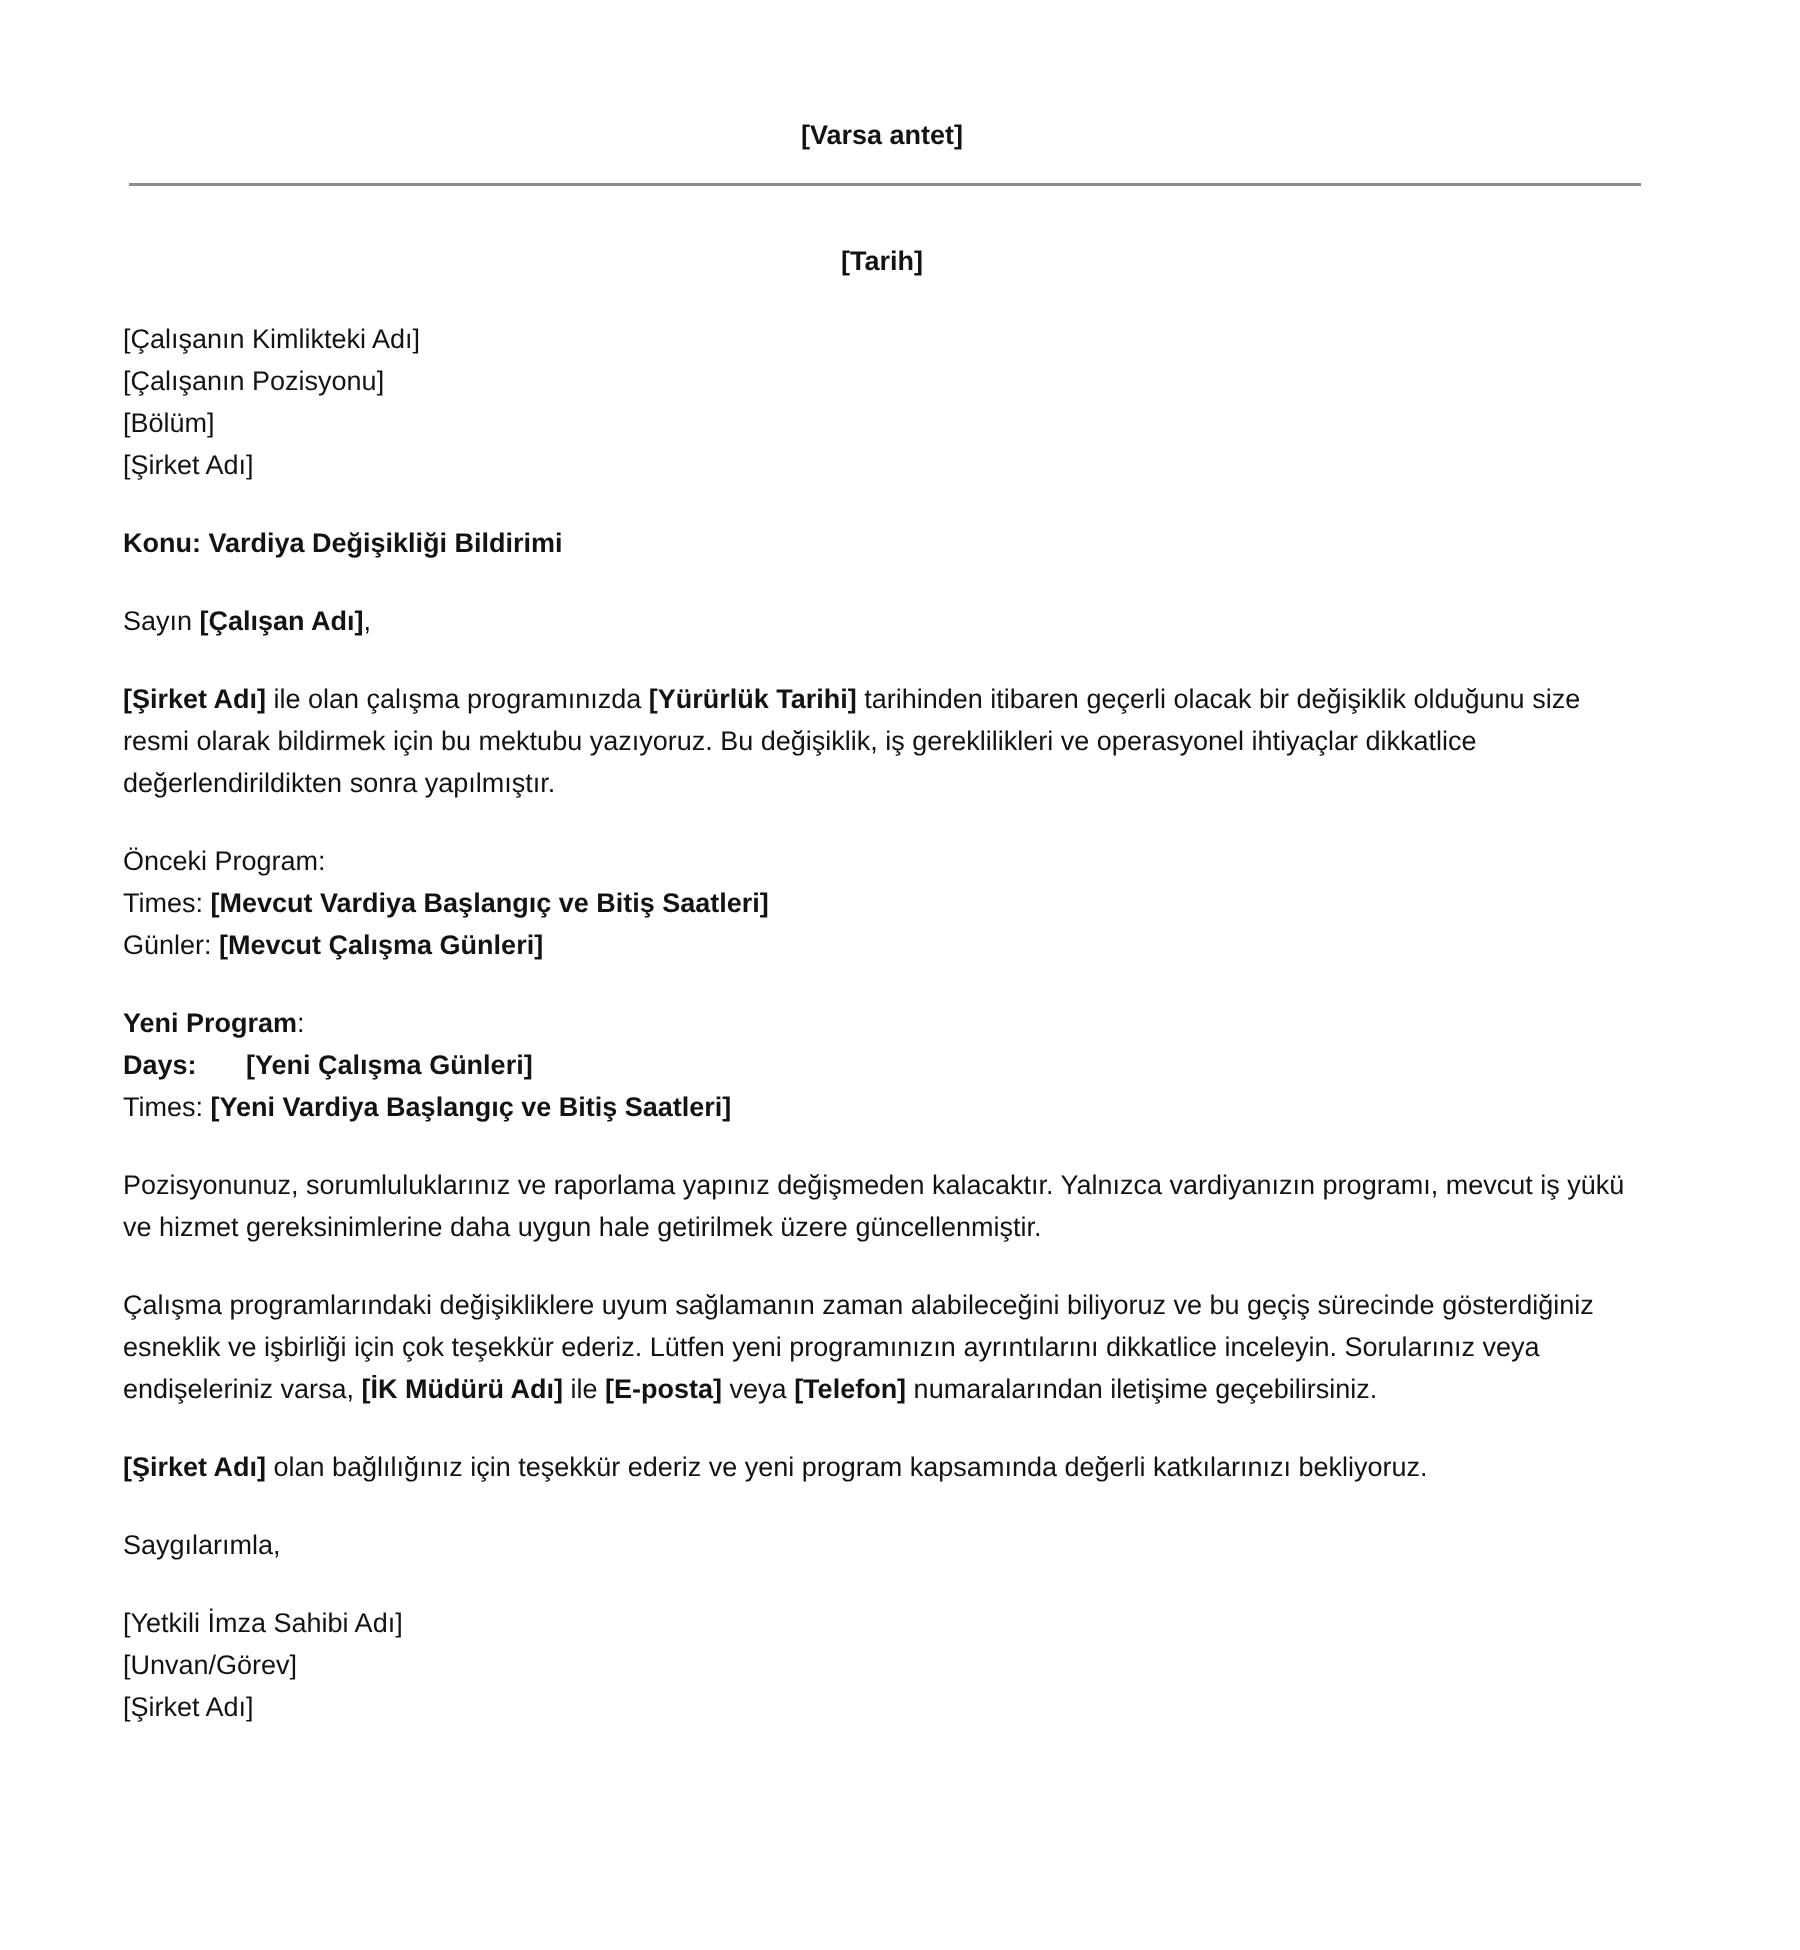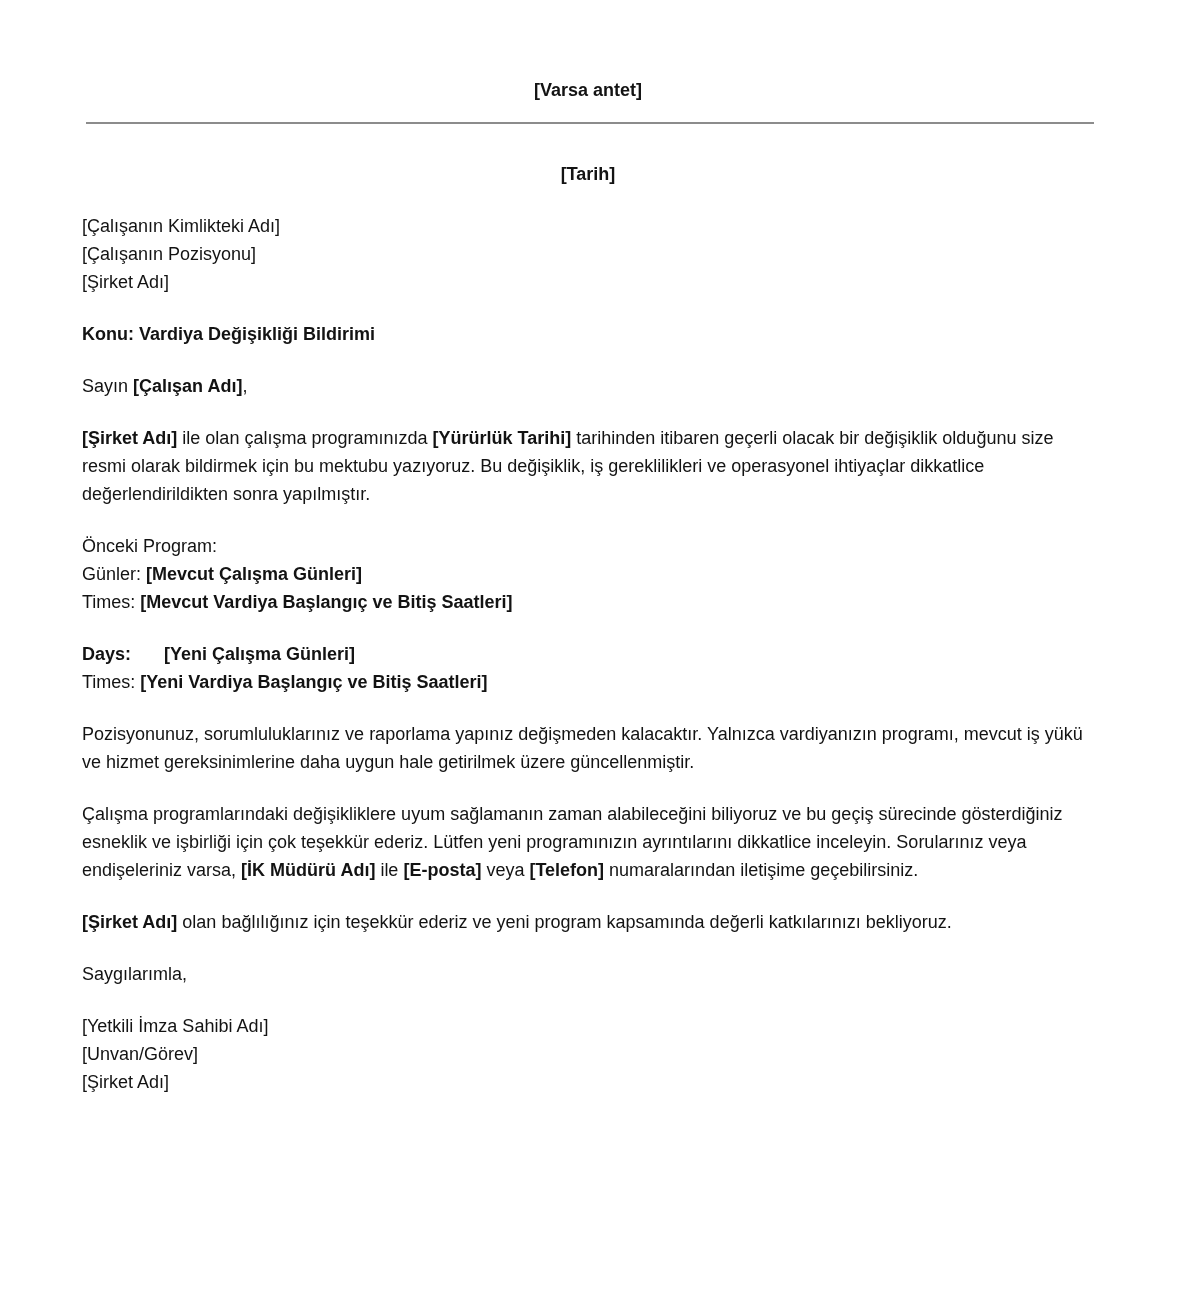--- a/index.html
+++ b/index.html
@@ -49,36 +49,38 @@
 
   <div class="letterhead">[Varsa antet]</div>
 
   <hr class="divider">
 
   <div class="block date-block bold">[Tarih]</div>
 
   <div class="block">
     <div class="line bold">[Çalışanın Kimlikteki Adı]</div>
     <div class="line bold">[Çalışanın Pozisyonu]</div>
+    <div class="line bold">[Bölüm]</div>
     <div class="line bold">[Şirket Adı]</div>
   </div>
 
   <div class="block bold">Konu: Vardiya Değişikliği Bildirimi</div>
 
   <p class="block"><span style="font-weight: 400;">Sayın </span><span style="font-weight: 700;">[Çalışan Adı]</span><span style="font-weight: 400;">,</span></p>
 
   <p class="block"><span style="font-weight: 700;">[Şirket Adı]</span><span style="font-weight: 400;"> ile olan çalışma programınızda </span><span style="font-weight: 700;">[Yürürlük Tarihi]</span><span style="font-weight: 400;"> tarihinden itibaren geçerli olacak bir değişiklik olduğunu size resmi olarak bildirmek için bu mektubu yazıyoruz. Bu değişiklik, iş gereklilikleri ve operasyonel ihtiyaçlar dikkatlice değerlendirildikten sonra yapılmıştır.</span></p>
 
   <div class="block">
     <div class="line bold">Önceki Program:</div>
+    <div class="line"><span style="font-weight: 400;">Times: </span><span style="font-weight: 700;">[Mevcut Vardiya Başlangıç ve Bitiş Saatleri]</span></div>
     <div class="line"><span style="font-weight: 400;">Günler: </span><span style="font-weight: 700;">[Mevcut Çalışma Günleri]</span></div>
-    <div class="line"><span style="font-weight: 400;">Times: </span><span style="font-weight: 700;">[Mevcut Vardiya Başlangıç ve Bitiş Saatleri]</span></div>
   </div>
 
   <div class="block">
+    <div class="line"><span style="font-weight: 700;">Yeni Program</span><span style="font-weight: 400;">:</span></div>
     <div class="line"><span style="font-weight: 700;">Days: </span><span style="font-weight: 700; margin-left: 28px;">[Yeni Çalışma Günleri]</span></div>
     <div class="line"><span style="font-weight: 400;">Times: </span><span style="font-weight: 700;">[Yeni Vardiya Başlangıç ve Bitiş Saatleri]</span></div>
   </div>
 
   <p class="block"><span style="font-weight: 400;">Pozisyonunuz, sorumluluklarınız ve raporlama yapınız değişmeden kalacaktır. Yalnızca vardiyanızın programı, mevcut iş yükü ve hizmet gereksinimlerine daha uygun hale getirilmek üzere güncellenmiştir.</span><br></p>
 
   <p class="block"><span style="font-weight: 400;">Çalışma programlarındaki değişikliklere uyum sağlamanın zaman alabileceğini biliyoruz ve bu geçiş sürecinde gösterdiğiniz esneklik ve işbirliği için çok teşekkür ederiz. Lütfen yeni programınızın ayrıntılarını dikkatlice inceleyin. Sorularınız veya endişeleriniz varsa, </span><span style="font-weight: 700;">[İK Müdürü Adı]</span><span style="font-weight: 400;"> ile </span><span style="font-weight: 700;">[E-posta]</span><span style="font-weight: 400;"> veya </span><span style="font-weight: 700;">[Telefon]</span><span style="font-weight: 400;"> numaralarından iletişime geçebilirsiniz.</span></p>
 
   <p class="block"><span style="font-weight: 700;">[Şirket Adı]</span><span style="font-weight: 400;"> olan bağlılığınız için teşekkür ederiz ve yeni program kapsamında değerli katkılarınızı bekliyoruz.</span></p>
 

